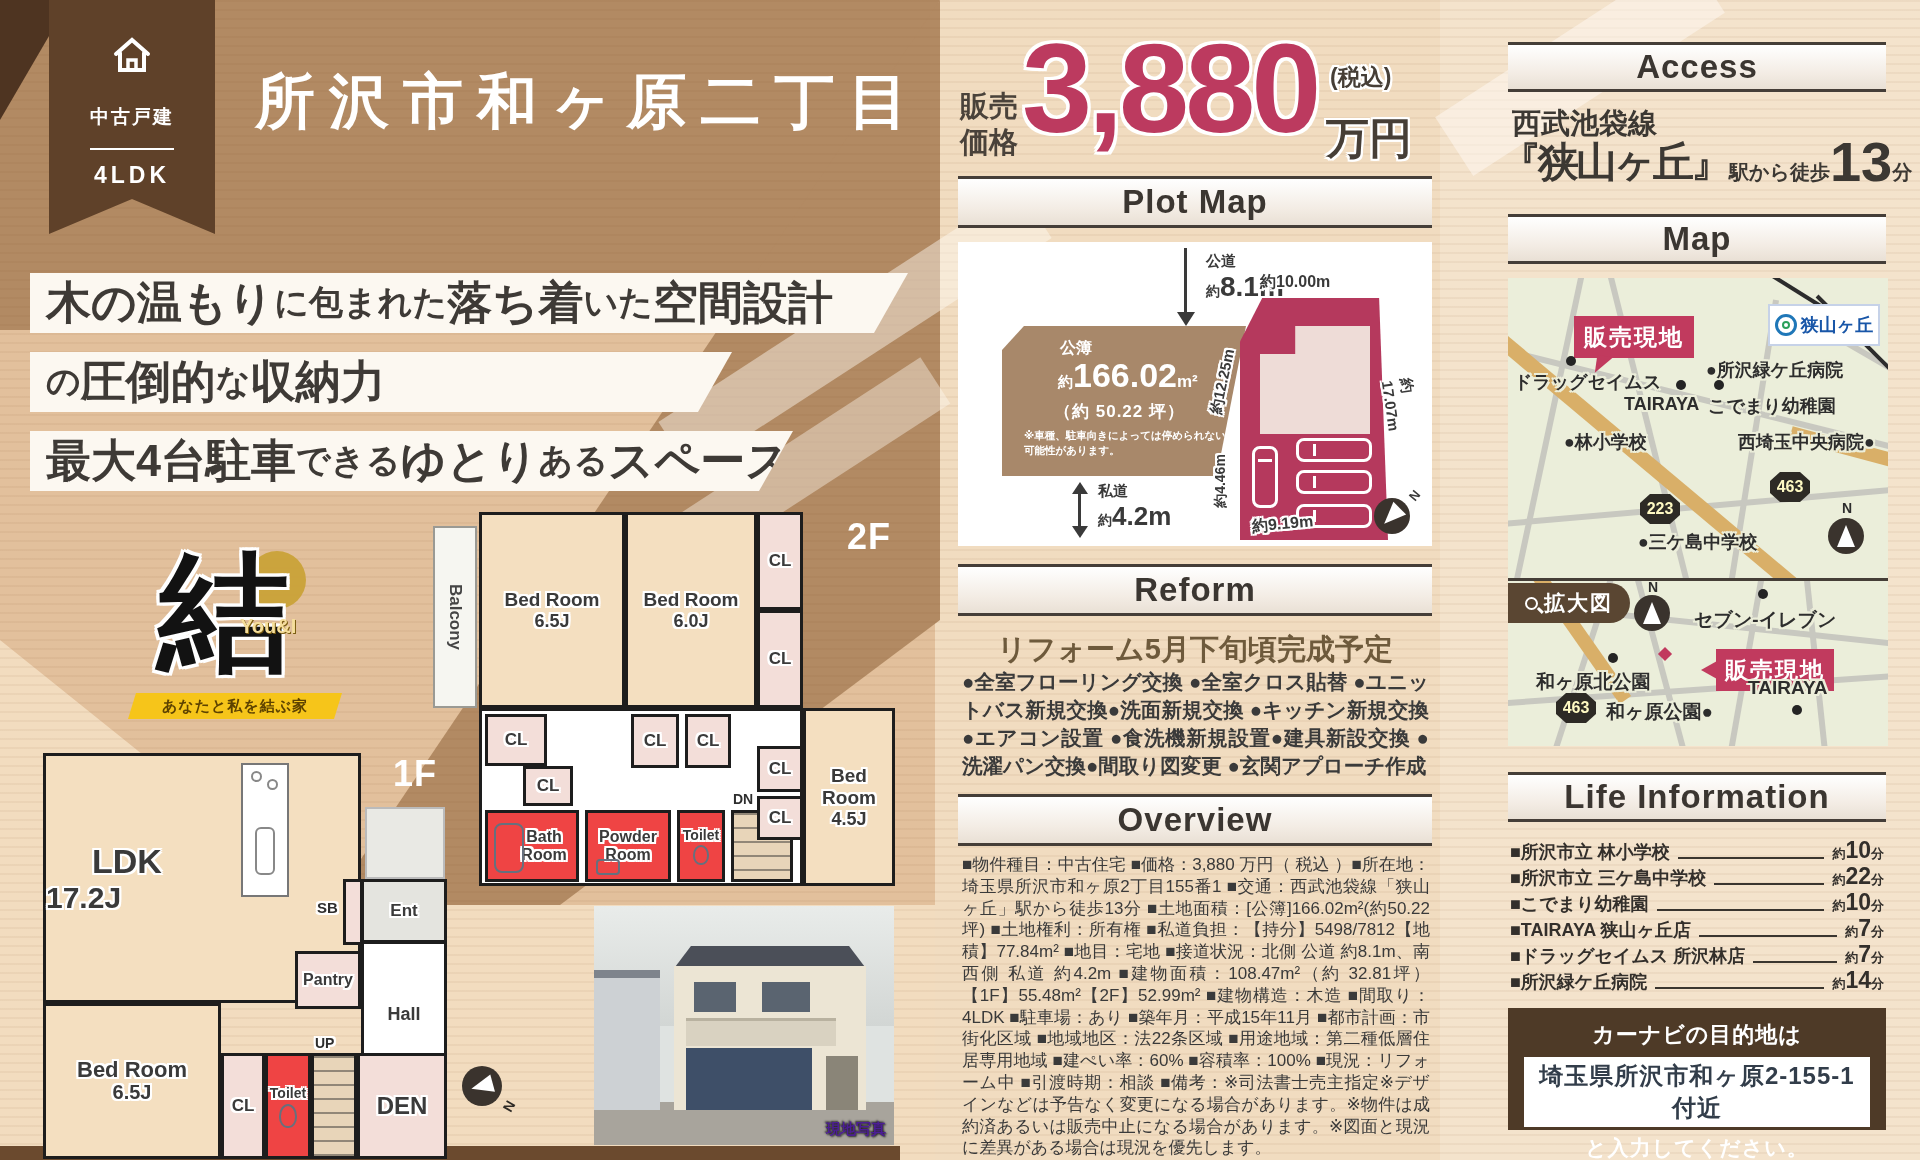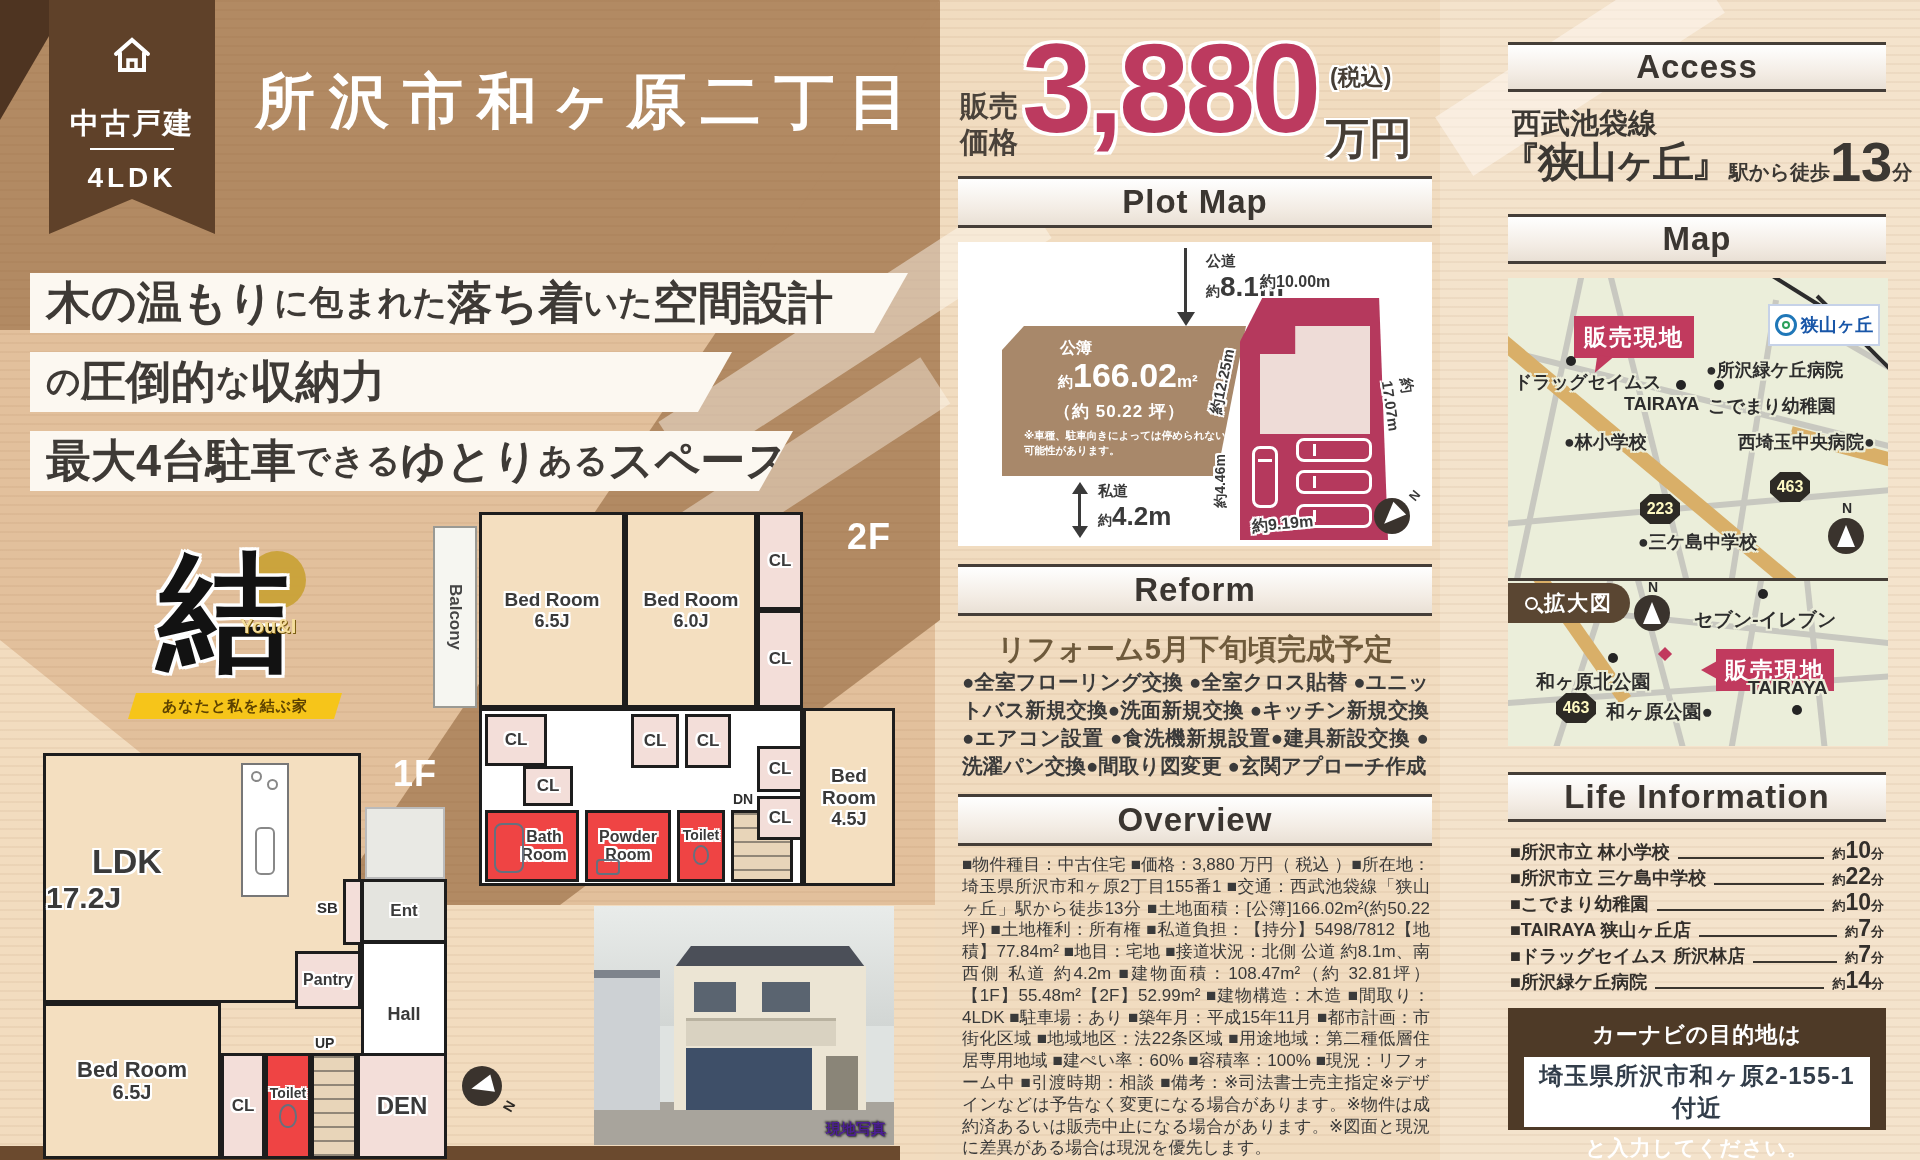--- a/index.html
+++ b/index.html
@@ -67,23 +67,23 @@
   <div class="abs" style="left:540px;top:470px;width:430px;height:55px;background:rgba(255,250,243,.4);transform:rotate(-33deg);"></div>
   <div class="abs" style="left:1430px;top:30px;width:300px;height:70px;background:rgba(255,250,243,.5);transform:rotate(-33deg);"></div>
   <div class="abs" style="left:0;top:1146px;width:900px;height:14px;background:#6b4a2e;"></div>
 
   <div class="abs" style="left:49px;top:0;width:166px;height:234px;background:#5f4129;clip-path:polygon(0 0,100% 0,100% 100%,50% 85%,0 100%);text-align:center;">
     <svg width="46" height="42" viewBox="0 0 46 42" style="position:absolute;left:60px;top:34px;">
       <path d="M7 20 L23 6 L39 20" stroke="#fff" stroke-width="4" fill="none" stroke-linecap="round"></path>
       <path d="M11 19 L11 36 L35 36 L35 19" stroke="#fff" stroke-width="4" fill="none" stroke-linecap="round"></path>
       <path d="M19 36 L19 26 L27 26 L27 36" stroke="#fff" stroke-width="3.5" fill="none"></path>
     </svg>
-    <div style="position:absolute;left:0;top:104px;width:100%;color:#fff;font-size:29px;font-weight:800;letter-spacing:2px;">中古戸建</div>
+    <div style="position:absolute;left:0;top:104px;width:100%;color:#fff;font-size:19px;font-weight:800;letter-spacing:2px;">中古戸建</div>
     <div style="position:absolute;left:41px;top:148px;width:84px;height:2px;background:#fff;"></div>
-    <div style="position:absolute;left:0;top:162px;width:100%;color:#fff;font-size:28px;font-weight:800;letter-spacing:4px;">4LDK</div>
+    <div style="position:absolute;left:0;top:162px;width:100%;color:#fff;font-size:23px;font-weight:800;letter-spacing:4px;">4LDK</div>
   </div>
 
   <div class="abs" style="left:255px;top:62px;font-size:60px;font-weight:800;color:#fff;letter-spacing:14px;white-space:nowrap;">所沢市和ヶ原二丁目</div>
 
   <div class="banner catch-line" style="left:30px;top:273px;width:878px;">
       <span class="cp-big">木の温もり</span>
       <span class="cp-small">に包まれた</span>
       <span class="cp-big">落ち着</span>
       <span class="cp-small">いた</span>
       <span class="cp-big">空間設計</span>

